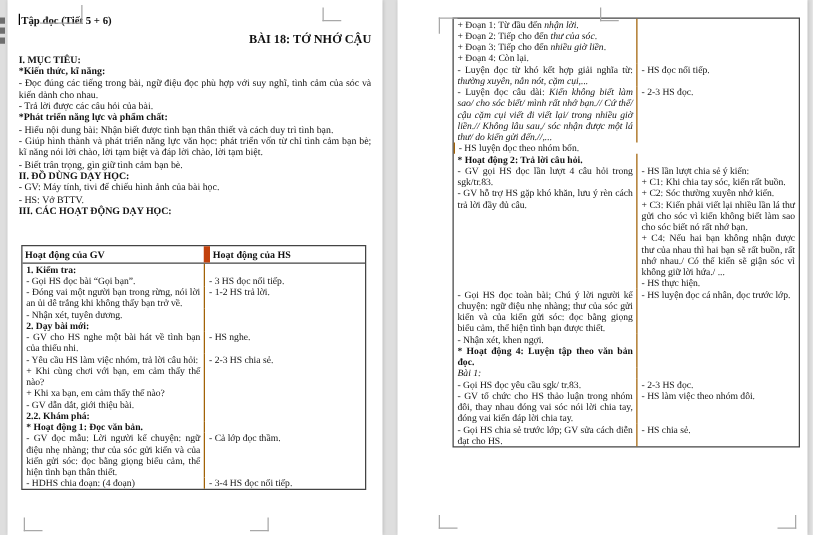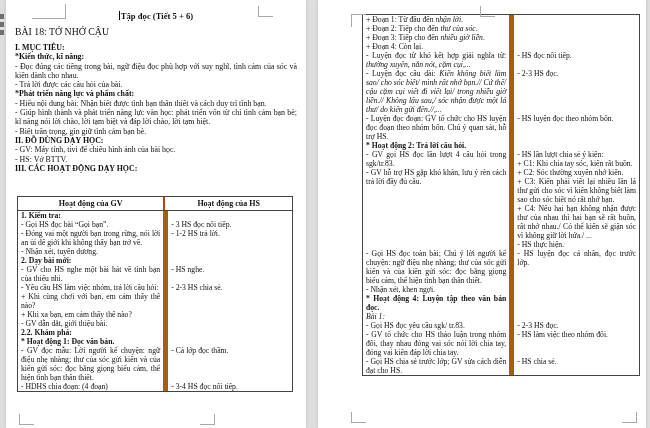--- a/index.html
+++ b/index.html
@@ -11,38 +11,38 @@
   }
   .viewport{position:relative;width:650px;height:428px;background:#dedede;}
 
   
   .page{position:absolute;top:0;height:428px;background:#ffffff;box-shadow:0 0 3px rgba(0,0,0,.18);}
   .page-left{left:6px;width:300px;}
   .page-right{left:318px;width:328px;}
 
   
   .lp-content{padding:11px 9px 0 9px;}
-  .title1{text-align:center;font-weight:bold;font-size:8.6px;line-height:10px;}
-  .title2{text-align:left;font-weight:normal;font-size:9.8px;line-height:11px;margin-top:5px;}
+  .title1{font-weight:bold;font-size:8.6px;line-height:10px;}
+  .title2{text-align:right;font-weight:bold;font-size:9.8px;line-height:11px;margin-top:5px;}
   .caret{display:inline-block;width:1px;height:9px;background:#000;margin-right:1px;vertical-align:-1px;}
   .intro{margin-top:6px;font-size:7.9px;line-height:9.3px;text-align:justify;}
   .intro .para{margin:0;}
 
   
   .gvtable{position:absolute;border:1px solid #444;background:#fff;font-size:7.7px;line-height:9px;}
   .left-table{left:11px;top:196px;width:274px;}
   .right-table{left:44px;top:14px;width:276px;}
   .thead{display:flex;border-bottom:1px solid #444;font-weight:bold;font-size:8px;}
-  .thead .th{box-sizing:border-box;padding:2px 2px;text-align:center;}
+  .thead .th{box-sizing:border-box;padding:2px 2px;}
   .thead .th.gv{flex:0 0 53%;}
-  .thead .th.hs{flex:1;border-left:2px solid #c2410c;}
+  .thead .th.hs{flex:1;border-left:5px solid #c2410c;}
   .trow{display:flex;}
   .cell{box-sizing:border-box;padding:0 3px;text-align:justify;}
   .cell.gv{flex:0 0 53%;}
-  .cell.hs{flex:1;border-left:5px solid #a16207;}
+  .cell.hs{flex:1;border-left:1px solid #a16207;}
   .para{margin:0;}
   .s-b{font-weight:bold;}
   .s-i{font-style:italic;}
   .s-n{font-style:normal;}
 
   
   .cropmark{position:absolute;}
   .m1{left:32px;top:4px;width:33px;height:14px;border-right:1px solid #a8a8a8;border-bottom:1px solid #a8a8a8;}
   .m2{left:258px;top:6px;width:14px;height:10px;border-left:1px solid #a8a8a8;border-bottom:1px solid #a8a8a8;}
   .m3{left:480px;top:6px;width:14px;height:10px;border-left:1px solid #a8a8a8;border-bottom:1px solid #a8a8a8;}
@@ -101,21 +101,21 @@
           <div class="trow">
             <div class="cell gv">
               <div class="para"><span class="s-n">- Gọi HS đọc bài “Gọi bạn”.</span></div>
             </div>
             <div class="cell hs">
               <div class="para"><span class="s-n">- 3 HS đọc nối tiếp.</span></div>
             </div>
           </div>
           <div class="trow">
             <div class="cell gv">
-              <div class="para"><span class="s-n">- Đóng vai một người bạn trong rừng, nói lời an ủi dê giới khi không thấy bạn trở về.</span></div>
+              <div class="para"><span class="s-n">- Đóng vai một người bạn trong rừng, nói lời an ủi dê trắng khi không thấy bạn trở về.</span></div>
             </div>
             <div class="cell hs">
               <div class="para"><span class="s-n">- 1-2 HS trả lời.</span></div>
             </div>
           </div>
           <div class="trow">
             <div class="cell gv">
               <div class="para"><span class="s-n">- Nhận xét, tuyên dương.</span></div>
             </div>
             <div class="cell hs"></div>
@@ -199,23 +199,20 @@
           </div>
           <div class="trow">
             <div class="cell gv">
               <div class="para"><span class="s-n">- Luyện đọc câu dài: </span><span class="s-i">Kiến không biết làm sao/ cho sóc biết/ mình rất nhớ bạn.// Cứ thế/ cậu cặm cụi viết đi viết lại/ trong nhiều giờ liền.// Không lâu sau,/ sóc nhận được một lá thư/ do kiến gửi đến.//,...</span></div>
             </div>
             <div class="cell hs">
               <div class="para"><span class="s-n">- 2-3 HS đọc.</span></div>
             </div>
           </div>
           <div class="trow">
-            <div class="cell gv">
-              <div class="para"><span class="s-n">- Luyện đọc đoạn: GV tổ chức cho HS luyện đọc đoạn theo nhóm bốn. Chú ý quan sát, hỗ trợ HS.</span></div>
-            </div>
             <div class="cell hs">
               <div class="para"><span class="s-n">- HS luyện đọc theo nhóm bốn.</span></div>
             </div>
           </div>
           <div class="trow">
             <div class="cell gv">
               <div class="para"><span class="s-b">* Hoạt động 2: Trả lời câu hỏi.</span></div>
             </div>
             <div class="cell hs"></div>
           </div>
@@ -234,21 +231,21 @@
             </div>
           </div>
           <div class="trow">
             <div class="cell hs"></div>
           </div>
           <div class="trow">
             <div class="cell hs"></div>
           </div>
           <div class="trow">
             <div class="cell gv">
-              <div class="para"><span class="s-n">- Gọi HS đọc toàn bài; Chú ý lời người kể chuyện: ngữ điệu nhẹ nhàng; thư của sóc gửi kiến và của kiến gửi sóc: đọc bằng giọng biểu cảm, thể hiện tình bạn thân thiết.</span></div>
+              <div class="para"><span class="s-n">- Gọi HS đọc toàn bài; Chú ý lời người kể chuyện: ngữ điệu nhẹ nhàng; thư của sóc gửi kiến và của kiến gửi sóc: đọc bằng giọng biểu cảm, thể hiện tình bạn được thiết.</span></div>
             </div>
             <div class="cell hs">
               <div class="para"><span class="s-n">- HS luyện đọc cá nhân, đọc trước lớp.</span></div>
             </div>
           </div>
           <div class="trow">
             <div class="cell gv">
               <div class="para"><span class="s-n">- Nhận xét, khen ngợi.</span></div>
             </div>
             <div class="cell hs"></div>

